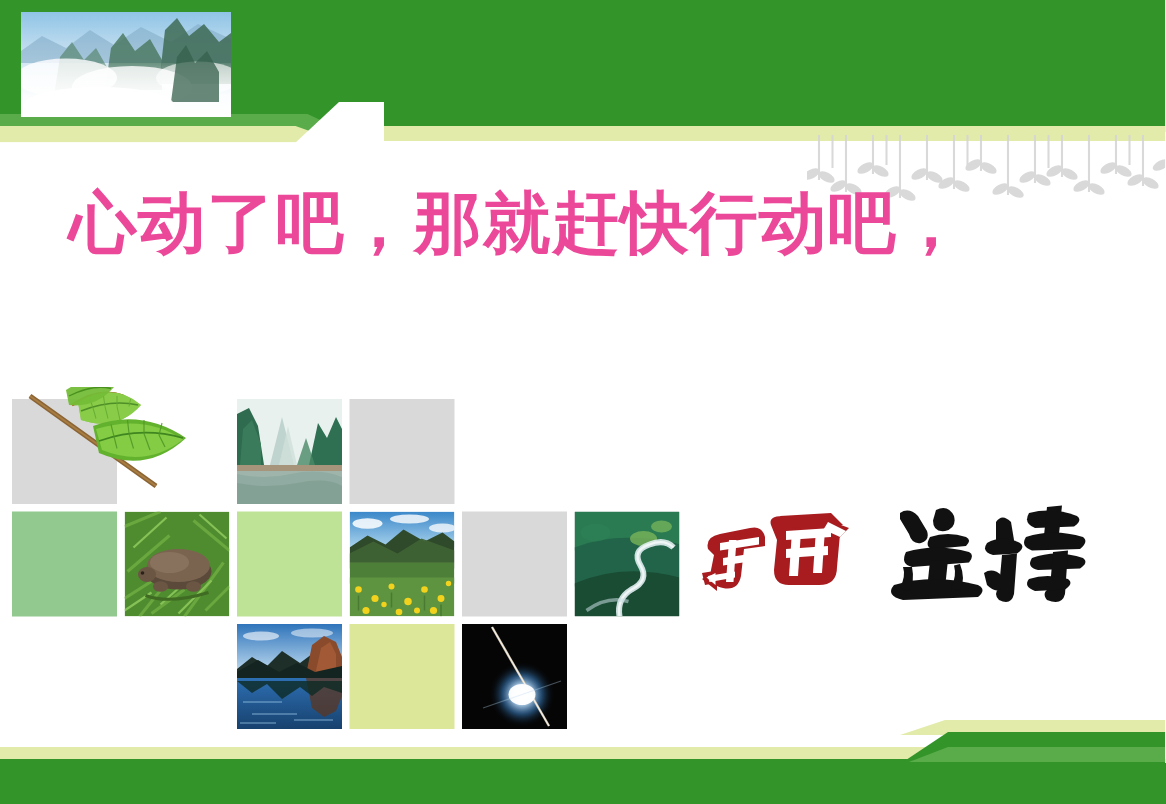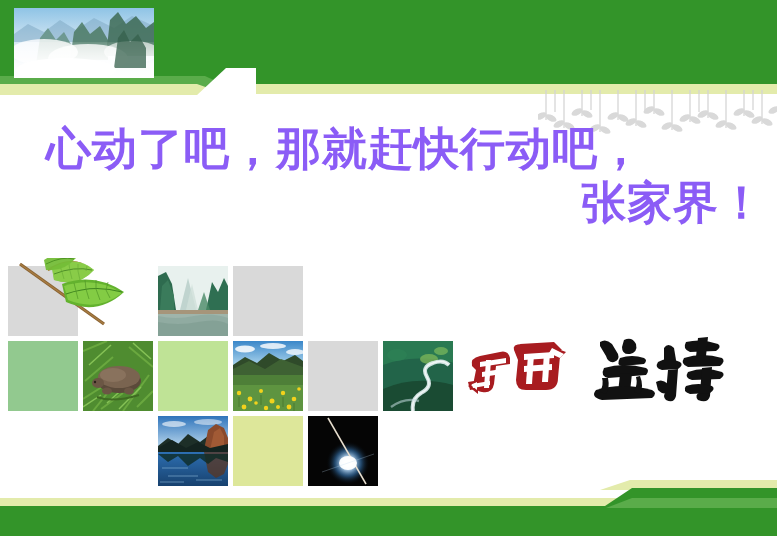--- a/index.html
+++ b/index.html
@@ -25,21 +25,21 @@
 
   .hdr-photo{position:absolute;left:14px;top:8px;width:140px;height:70px;overflow:hidden;
              background:#6fa8c8;}
   .hdr-photo svg{display:block;}
 
   
   .vines{position:absolute;left:538px;top:90px;width:239px;height:64px;opacity:.9;}
 
   
   .title-block{position:absolute;left:20px;top:122px;width:745px;
-               text-align:right;color:#8b5cf6;
+               text-align:right;color:#ec4899;
                font-family:"DejaVu Serif","Liberation Serif",serif;
                font-weight:700;letter-spacing:1px;}
   .tline{display:block;font-size:45px;line-height:54px;white-space:nowrap;}
   .tline.l1{text-align:left;padding-left:26px;}
 
   
   .mosaic{position:absolute;left:8px;top:266px;width:440px;height:220px;}
   .tile{position:absolute;width:70px;height:70px;overflow:hidden;}
   .tile.sz-gray{background:#d9d9d9;}
   .tile.sz-green{background:#92c98f;}
@@ -158,21 +158,20 @@
           <ellipse cx="219" cy="30" rx="6" ry="3" transform="rotate(-28 219 30)"></ellipse>
           <ellipse cx="229" cy="32" rx="6" ry="3" transform="rotate(28 229 32)"></ellipse>
           <ellipse cx="236" cy="20" rx="6" ry="3" transform="rotate(-28 236 20)"></ellipse>
         </g>
       </svg>
     </div>
   </div>
 
   <div class="title-block">
     <span class="tline l1">心动了吧，那就赶快行动吧，</span>
-    <span class="tline">张家界！</span>
   </div>
 
   <div class="mosaic">
 
     <div class="tile sz-gray" style="left:0px;top:0px;"></div>
 
     <div class="tile" style="left:150px;top:0px;">
       <svg width="70" height="70" viewBox="0 0 70 70">
         <rect width="70" height="70" fill="#eaf2ee"></rect>
         <rect y="0" width="70" height="44" fill="#e8f1ee"></rect>

